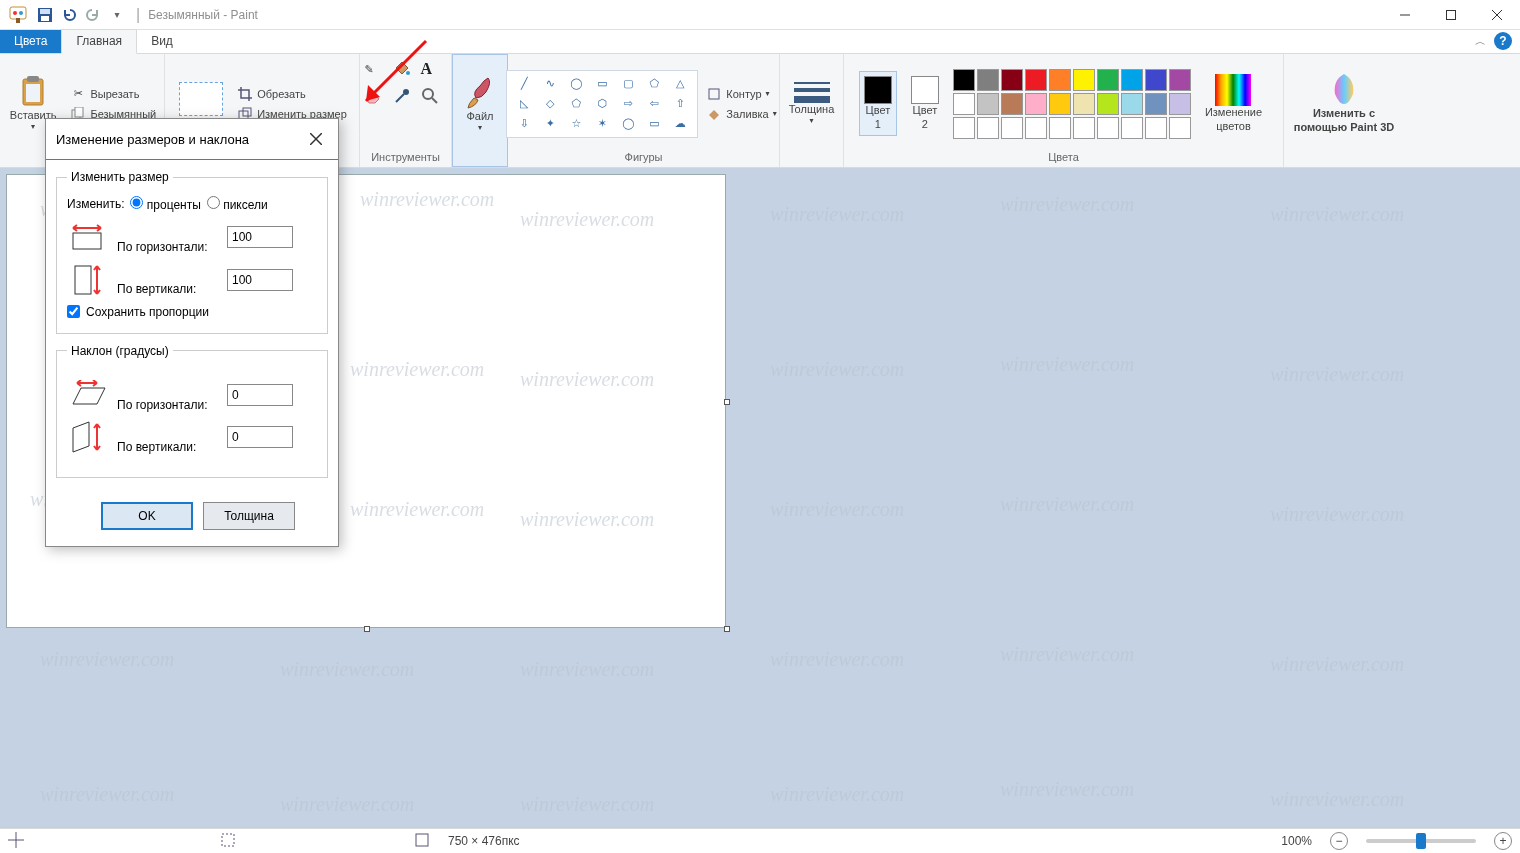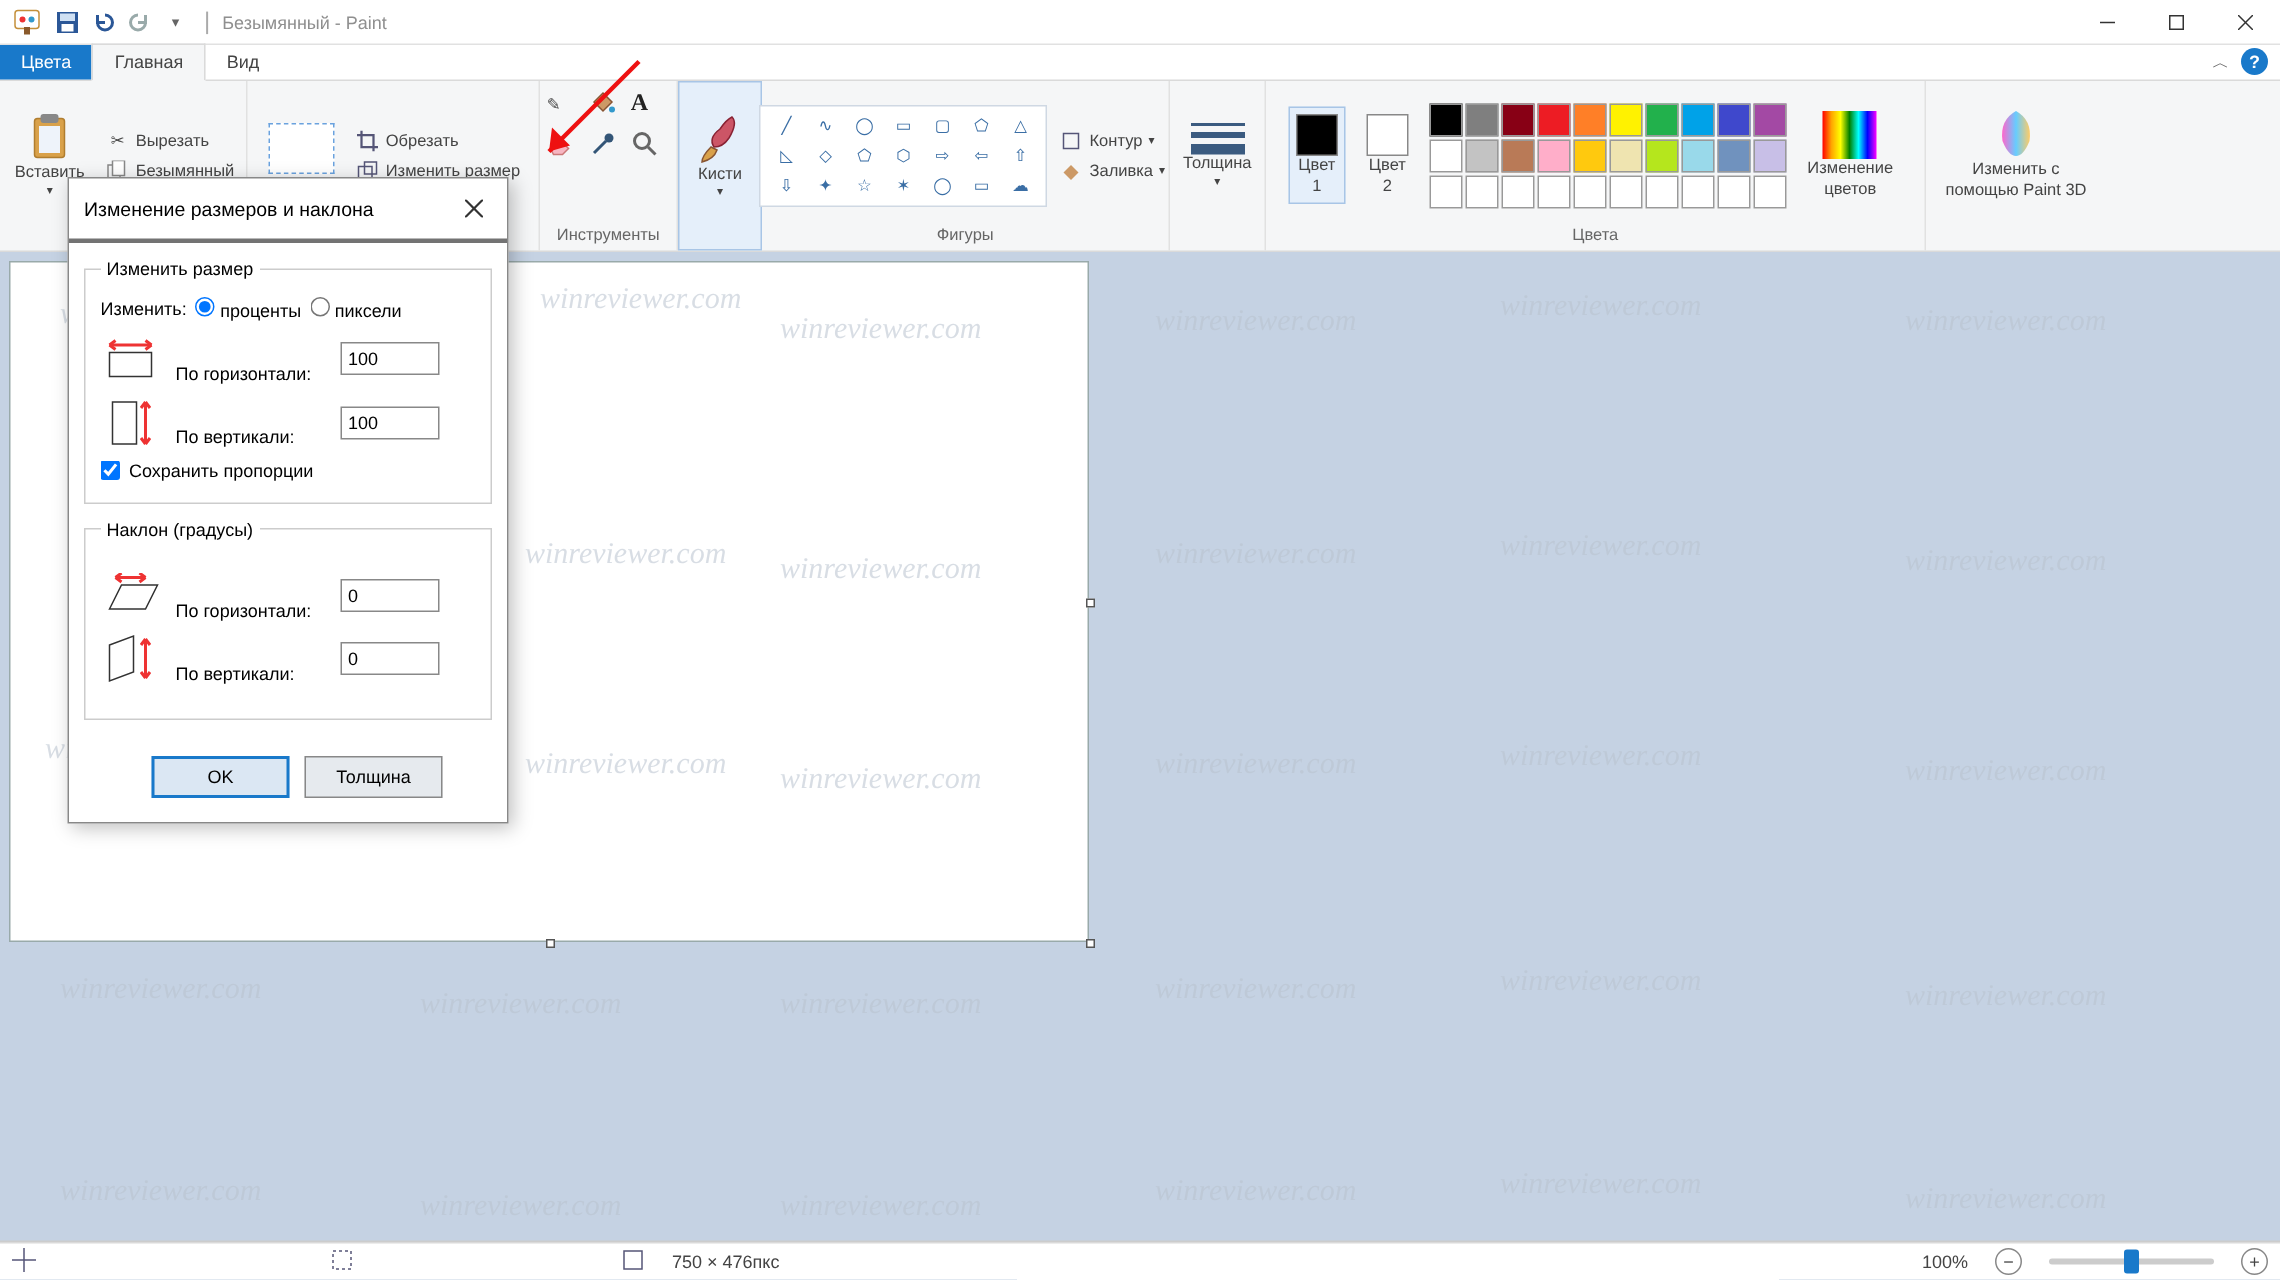--- a/index.html
+++ b/index.html
@@ -54,21 +54,21 @@
 
 
 .statusbar { height:25px; display:flex; align-items:center; border-top:1px solid #dadada; font-size:12px; color:#444; padding:0 8px; gap:18px;}
 .statusbar .spacer{flex:1;}
 .zoom-slider{width:110px;height:4px;background:#ccc;border-radius:2px;position:relative;}
 .zoom-slider .thumb{position:absolute;left:50%;top:-6px;width:10px;height:16px;background:#1979ca;border-radius:2px;transform:translateX(-50%);}
 .zbtn{width:18px;height:18px;border:1px solid #888;border-radius:50%;display:flex;align-items:center;justify-content:center;cursor:pointer;font-size:12px;}
 
 
 .dialog { position:absolute; left:45px; top:118px; width:294px; background:#fff; border:1px solid #888; box-shadow:3px 3px 12px rgba(0,0,0,0.25); font-size:12px;}
-.dialog .dtitle{display:flex;align-items:center;justify-content:space-between;padding:8px 10px;border-bottom:3px solid #737373;font-size:13px;}
+.dialog .dtitle{display:flex;align-items:center;justify-content:space-between;padding:8px 10px;border-bottom:1px solid #737373;font-size:13px;}
 .dclose{width:24px;height:24px;display:flex;align-items:center;justify-content:center;cursor:pointer;}
 .dialog fieldset{border:1px solid #ccc;margin:10px;padding:12px 10px 14px;}
 .dialog legend{padding:0 4px;font-size:12px;}
 .drow{display:flex;align-items:center;gap:10px;margin:8px 0;}
 .drow .icon-box{width:40px;display:flex;justify-content:center;}
 .drow label{width:100px;line-height:1.2;margin-top:20px;}
 .drow input[type=text]{width:66px;height:22px;border:1px solid #888;padding:0 4px;font-size:12px;}
 .radio-row{display:flex;align-items:center;gap:6px;margin-bottom:8px;}
 .chk-row{display:flex;align-items:center;gap:6px;margin-top:6px;}
 .dbuttons{display:flex;gap:10px;justify-content:center;padding:14px 0 16px;margin-left:12px;}
@@ -228,21 +228,21 @@
     <div class="glabel">Инструменты</div>
   </div>
 
   <div class="group" style="width:56px;background:#e5effa;border:1px solid #a8c5e6;">
     <div class="gcontent">
         <div class="vbtn">
       <svg class="brush-ico" viewBox="0 0 36 36">
             <path d="M26 4 Q30 8 24 18 Q20 24 14 24 Q10 18 18 12 Q22 6 26 4Z" fill="#c56" stroke="#823"></path>
             <path d="M12 24 Q6 30 6 34 Q14 32 16 26 Z" fill="#d9a14a" stroke="#853"></path>
           </svg>
-      <span>Кисти</span>
+      <span>Файл</span>
           <span style="font-size:8px;">▾</span>
     </div>
       </div>
     <div class="glabel">&nbsp;</div>
   </div>
 
   <div class="group" style="width:272px;">
     <div class="gcontent">
       <div class="shape-grid">
         <span class="sh">╱</span>
@@ -367,21 +367,21 @@
               <path d="M15 2 Q26 8 24 22 Q20 32 15 32 Q10 32 6 22 Q4 8 15 2Z" fill="url(#g)"></path>
               <defs>
                 <linearGradient id="g" x1="0" x2="1">
                   <stop offset="0" stop-color="#f6c"></stop>
                   <stop offset="0.5" stop-color="#6cf"></stop>
                   <stop offset="1" stop-color="#fc6"></stop>
                 </linearGradient>
               </defs>
             </svg>
           </div>
-      <span style="white-space:pre;">Изменить с
+      <span style="white-space:pre;font-weight:bold;">Изменить с
 помощью Paint 3D</span>
     </div>
       </div>
     <div class="glabel">&nbsp;</div>
   </div>
 </div>
 
 <div class="workspace">
   <div class="canvas"></div>
   <div class="handle" style="left:724px;top:231px;"></div>

